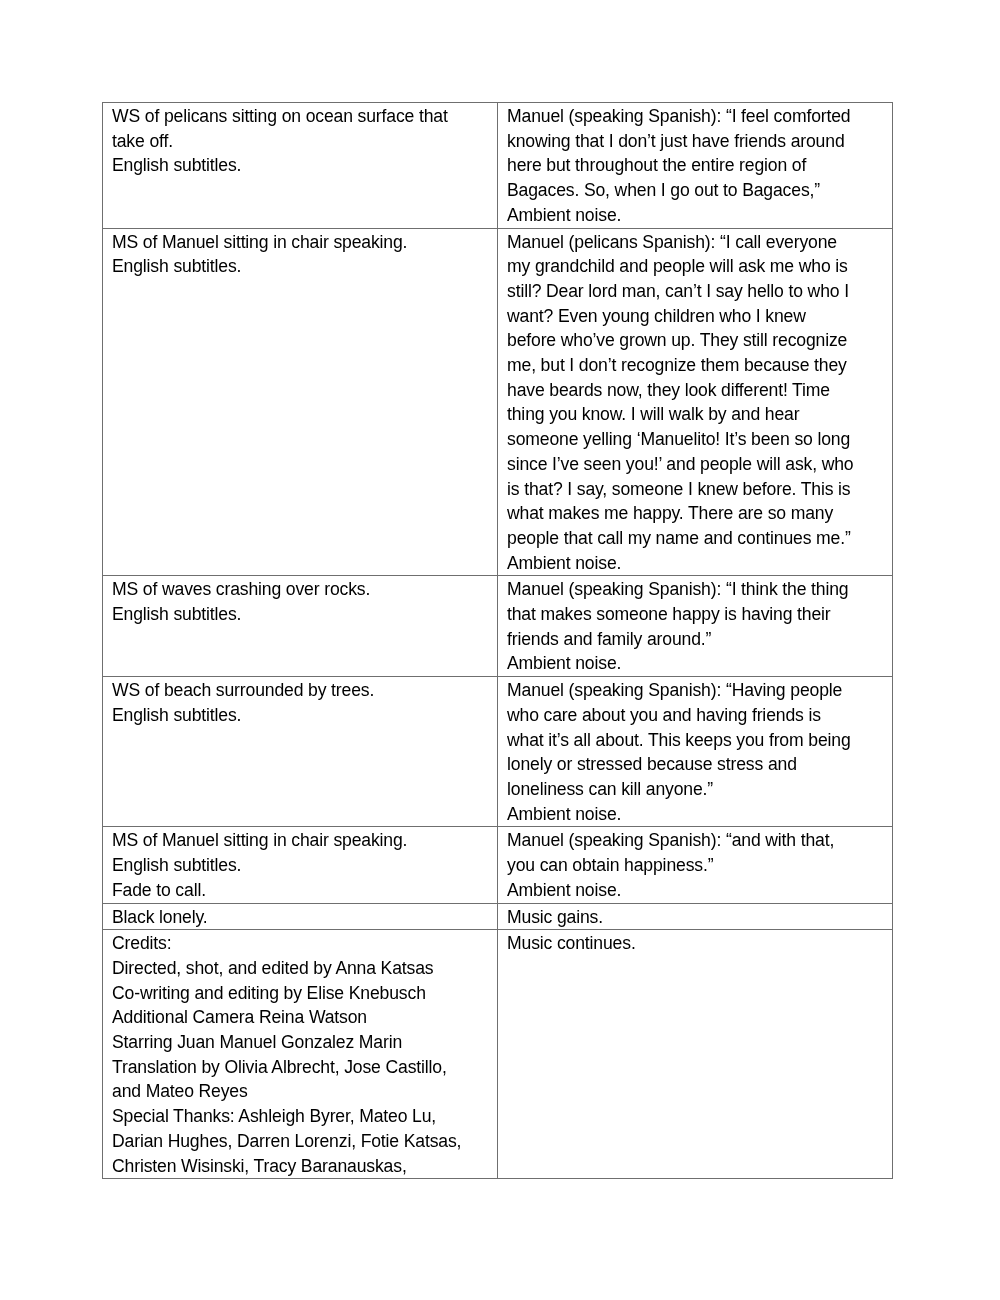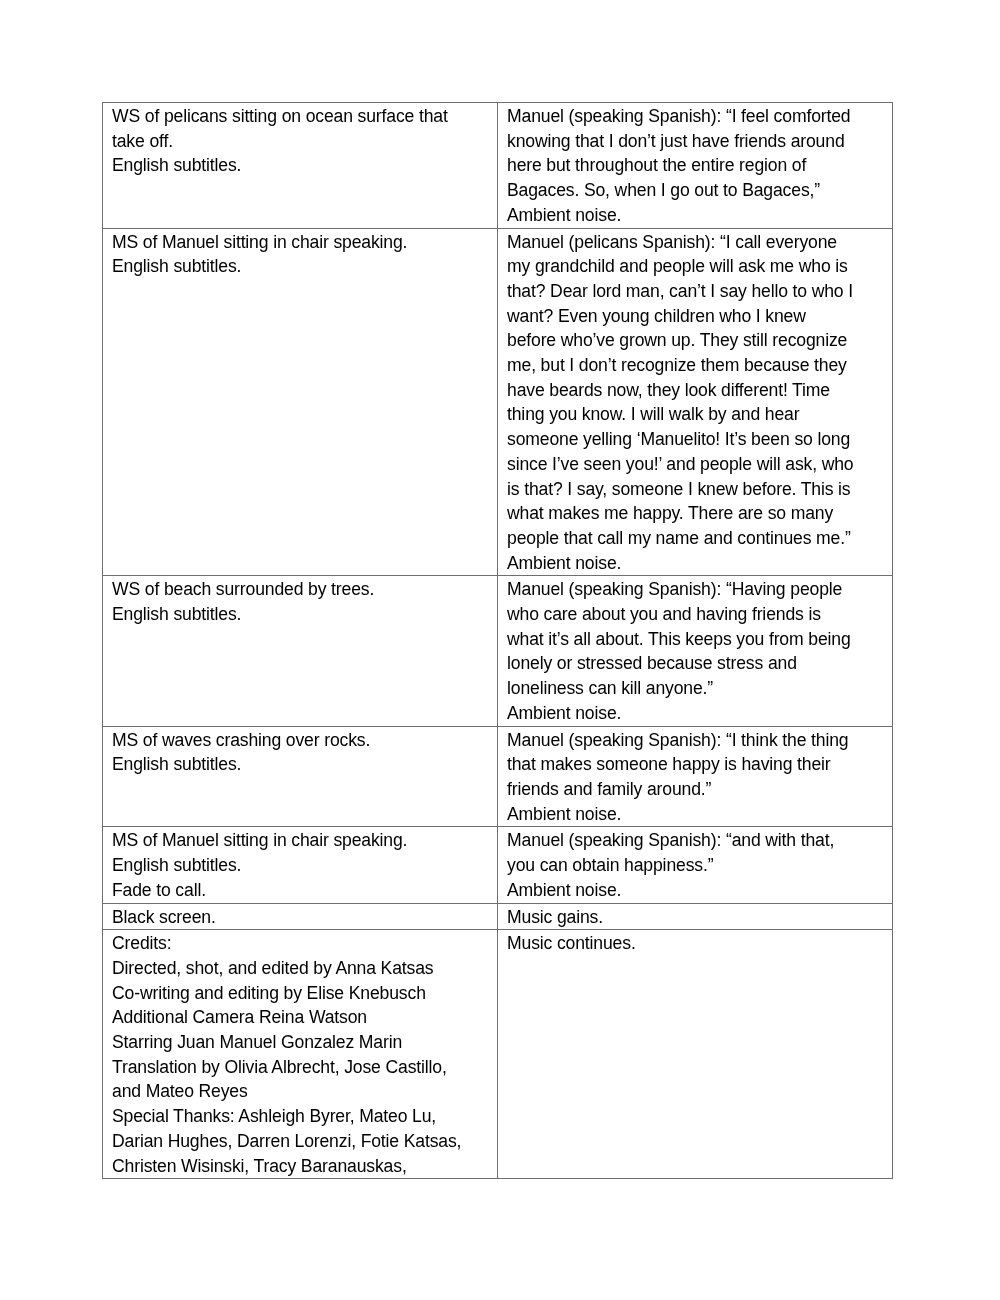--- a/index.html
+++ b/index.html
@@ -74,79 +74,79 @@
       </tr>
 
       <tr style="height:347px">
         <td>
           <span class="line">MS of Manuel sitting in chair speaking.</span>
           <span class="line">English subtitles.</span>
         </td>
         <td>
           <span class="line">Manuel (pelicans Spanish): “I call everyone</span>
           <span class="line">my grandchild and people will ask me who is</span>
-          <span class="line">that? Dear lord man, can’t I say hello to who I</span>
+          <span class="line">still? Dear lord man, can’t I say hello to who I</span>
           <span class="line">want? Even young children who I knew</span>
           <span class="line">before who’ve grown up. They still recognize</span>
           <span class="line">me, but I don’t recognize them because they</span>
           <span class="line">have beards now, they look different! Time</span>
           <span class="line">thing you know. I will walk by and hear</span>
           <span class="line">someone yelling ‘Manuelito! It’s been so long</span>
           <span class="line">since I’ve seen you!’ and people will ask, who</span>
           <span class="line">is that? I say, someone I knew before. This is</span>
           <span class="line">what makes me happy. There are so many</span>
           <span class="line">people that call my name and continues me.”</span>
+          <span class="line">Ambient noise.</span>
+        </td>
+      </tr>
+
+      <tr style="height:99px">
+        <td>
+          <span class="line">MS of waves crashing over rocks.</span>
+          <span class="line">English subtitles.</span>
+        </td>
+        <td>
+          <span class="line">Manuel (speaking Spanish): “I think the thing</span>
+          <span class="line">that makes someone happy is having their</span>
+          <span class="line">friends and family around.”</span>
           <span class="line">Ambient noise.</span>
         </td>
       </tr>
 
       <tr style="height:149px">
         <td>
           <span class="line">WS of beach surrounded by trees.</span>
           <span class="line">English subtitles.</span>
         </td>
         <td>
           <span class="line">Manuel (speaking Spanish): “Having people</span>
           <span class="line">who care about you and having friends is</span>
           <span class="line">what it’s all about. This keeps you from being</span>
           <span class="line">lonely or stressed because stress and</span>
           <span class="line">loneliness can kill anyone.”</span>
           <span class="line">Ambient noise.</span>
         </td>
       </tr>
 
-      <tr style="height:99px">
-        <td>
-          <span class="line">MS of waves crashing over rocks.</span>
-          <span class="line">English subtitles.</span>
-        </td>
-        <td>
-          <span class="line">Manuel (speaking Spanish): “I think the thing</span>
-          <span class="line">that makes someone happy is having their</span>
-          <span class="line">friends and family around.”</span>
-          <span class="line">Ambient noise.</span>
-        </td>
-      </tr>
-
       <tr style="height:75px">
         <td>
           <span class="line">MS of Manuel sitting in chair speaking.</span>
           <span class="line">English subtitles.</span>
           <span class="line">Fade to call.</span>
         </td>
         <td>
           <span class="line">Manuel (speaking Spanish): “and with that,</span>
           <span class="line">you can obtain happiness.”</span>
           <span class="line">Ambient noise.</span>
         </td>
       </tr>
 
       <tr style="height:25px">
         <td>
-          <span class="line">Black screen.</span>
+          <span class="line">Black lonely.</span>
         </td>
         <td>
           <span class="line">Music gains.</span>
         </td>
       </tr>
 
       <tr style="height:247px">
         <td>
           <span class="line">Credits:</span>
           <span class="line">Directed, shot, and edited by Anna Katsas</span>

